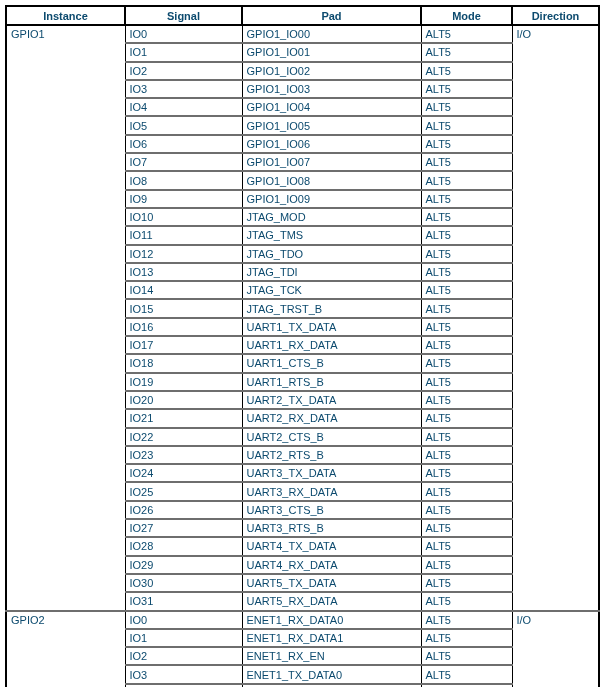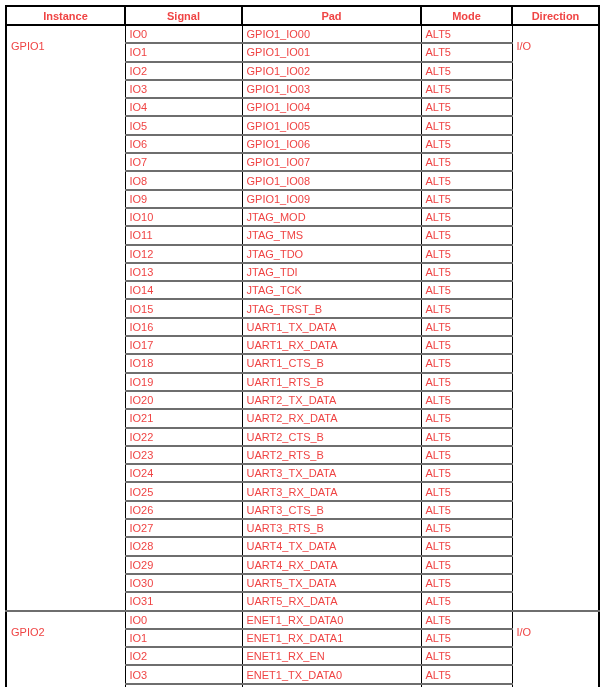--- a/index.html
+++ b/index.html
@@ -7,21 +7,21 @@
     padding: 0;
     background: #ffffff;
   }
   #page {
     position: relative;
     width: 604px;
     height: 687px;
     background: #ffffff;
     overflow: hidden;
     font-family: "Liberation Sans", sans-serif;
-    color: #ef4444;
+    color: #0c4a6e;
   }
   table.pinmux {
     position: absolute;
     left: 5px;
     top: 5px;
     width: 593px;
     border-collapse: collapse;
     table-layout: fixed;
     border: 2px solid #000000;
   }
@@ -51,21 +51,21 @@
     vertical-align: middle;
     height: 16.3px;
     padding: 0 2px 0 4px;
     white-space: nowrap;
     overflow: hidden;
     background: #ffffff;
   }
   td.instance-cell,
   td.direction-cell {
     vertical-align: top;
-    padding-top: 14px;
+    padding-top: 2px;
   }
   tr.filler-row td {
     height: 10px;
   }
 </style>
 </head>
 <body>
 
 <div id="page">
   <table class="pinmux">

